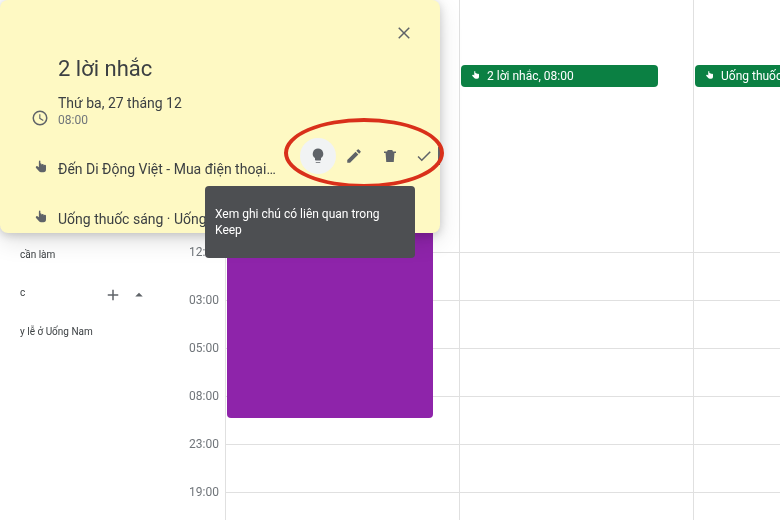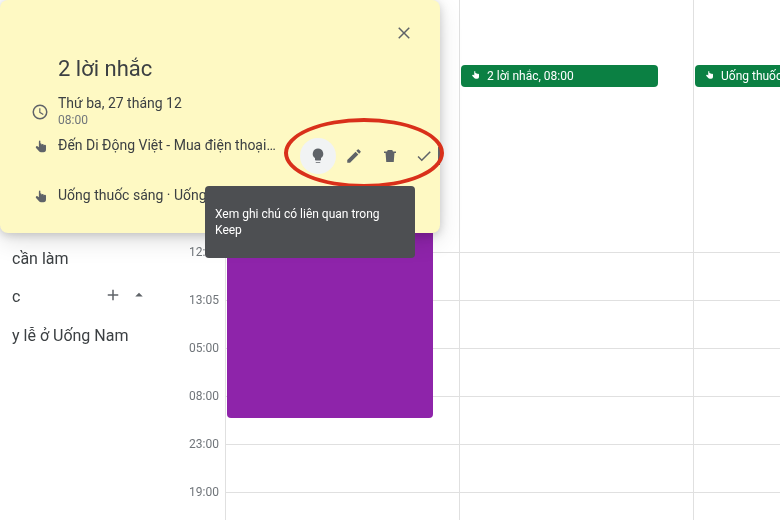--- a/index.html
+++ b/index.html
@@ -15,39 +15,39 @@
   .v1 { left: 225px; } .v2 { left: 459px; } .v3 { left: 693px; }
 
   
   .purple-block { position: absolute; left: 227px; width: 206px; background: #8e24aa; top: 233px; height: 185px; border-radius: 0 0 4px 4px; }
   .chip { position: absolute; height: 22px; background: #0b8043; color: #fff; font-size: 12px; border-radius: 4px; display: flex; align-items: center; padding: 0 8px; gap: 6px; overflow: hidden; white-space: nowrap; }
   .chip1 { left: 461px; top: 65px; width: 197px; }
   .chip2 { left: 695px; top: 65px; right: -40px; }
   .finger-icon { width: 12px; height: 12px; fill: #fff; flex: 0 0 auto; }
 
   
-  .side-item { position: absolute; left: 8px; font-size: 16px; color: #3c4043; padding-left: 4px; }
+  .side-item { position: absolute; left: 16px; font-size: 10px; color: #3c4043; padding-left: 4px; }
   .si1 { top: 249px; } .si2 { top: 287px; } .si3 { top: 326px; }
   .side-action { position: absolute; top: 284px; display: flex; align-items: center; gap: 10px; }
   .plus-btn { left: 102px; width: 22px; height: 22px; display:flex; align-items:center; justify-content:center; color:#5f6368; cursor:pointer; }
   .caret-btn { left: 128px; width: 22px; height: 22px; display:flex; align-items:center; justify-content:center; color:#5f6368; cursor:pointer; }
 
   
   .card { position: absolute; left: 0; top: 0; width: 440px; height: 233px; background: #fef9c3; border-radius: 8px; box-shadow: 0 2px 10px rgba(0,0,0,0.18), 0 8px 24px rgba(0,0,0,0.12); padding: 14px 18px 8px 18px; }
   .close-row { display: flex; justify-content: flex-end; }
   .icon-btn { width: 36px; height: 36px; border-radius: 50%; display: flex; align-items: center; justify-content: center; color: #5f6368; cursor: pointer; }
   .icon-btn.hover { background: #f1f3f4; }
   .icon-btn svg { width: 18px; height: 18px; fill: currentColor; }
   .title { font-size: 22px; color: #3c4043; margin: 6px 0 14px 40px; }
-  .row { display: flex; align-items: center; margin-left: 4px; margin-bottom: 10px; }
+  .row { display: flex; align-items: flex-end; margin-left: 4px; margin-bottom: 10px; }
   .row .lead { width: 36px; display: flex; justify-content: center; padding-top: 2px; color: #5f6368; }
   .row .lead svg { width: 18px; height: 18px; fill: currentColor; }
   .row .body { font-size: 14px; color: #3c4043; }
   .row .body .sub { font-size: 12px; color: #70757a; margin-top: 2px; }
-  .reminder-row { height: 40px; align-items: flex-start; }
+  .reminder-row { height: 40px; align-items: flex-end; }
   .reminder-text { white-space: nowrap; overflow: hidden; text-overflow: ellipsis; max-width: 220px; }
 
   .action-group { position: absolute; left: 300px; top: 138px; display: flex; align-items: center; gap: 0px; }
   .action-bar { width: 2px; height: 18px; background: #5f6368; margin-left: -2px; }
 
   .highlight-oval { position: absolute; left: 284px; top: 118px; width: 160px; height: 70px; border: 4px solid #d9301a; border-radius: 50%; pointer-events: none; }
 
   .tooltip { position: absolute; left: 205px; top: 186px; background: #4d4f52; color: #fff; font-size: 12px; padding: 20px 10px; border-radius: 4px; max-width: 210px; line-height: 1.35; }
 </style>
 </head>
@@ -61,21 +61,21 @@
     <div class="vline v3"></div>
     <div class="hline" style="top:252px"></div>
     <div class="hline" style="top:300px"></div>
     <div class="hline" style="top:348px"></div>
     <div class="hline" style="top:396px"></div>
     <div class="hline" style="top:444px"></div>
     <div class="hline" style="top:492px"></div>
   </div>
   <div class="time-col">
     <div class="time-label" style="top:252px">12:00</div>
-    <div class="time-label" style="top:300px">13:05</div>
+    <div class="time-label" style="top:300px">03:00</div>
     <div class="time-label" style="top:348px">05:00</div>
     <div class="time-label" style="top:396px">08:00</div>
     <div class="time-label" style="top:444px">23:00</div>
     <div class="time-label" style="top:492px">19:00</div>
   </div>
 
   <div class="purple-block"></div>
 
   <div class="chip chip1">
     <svg class="finger-icon" viewBox="0 0 24 24">

